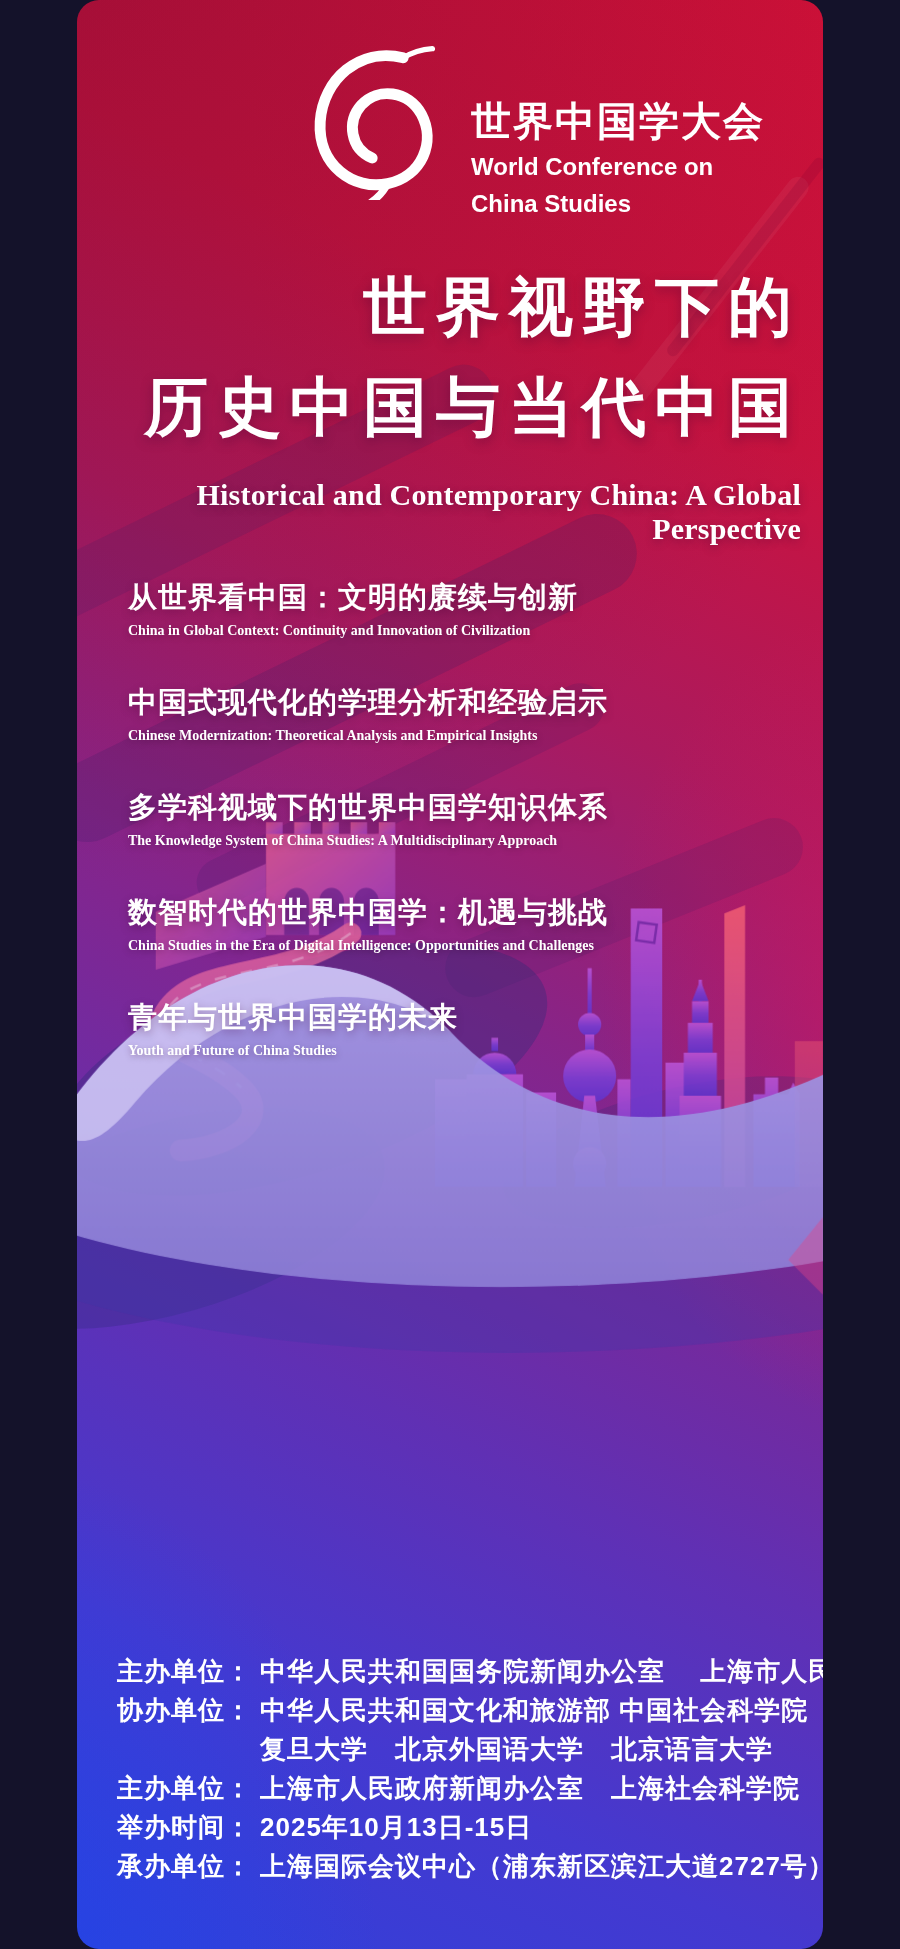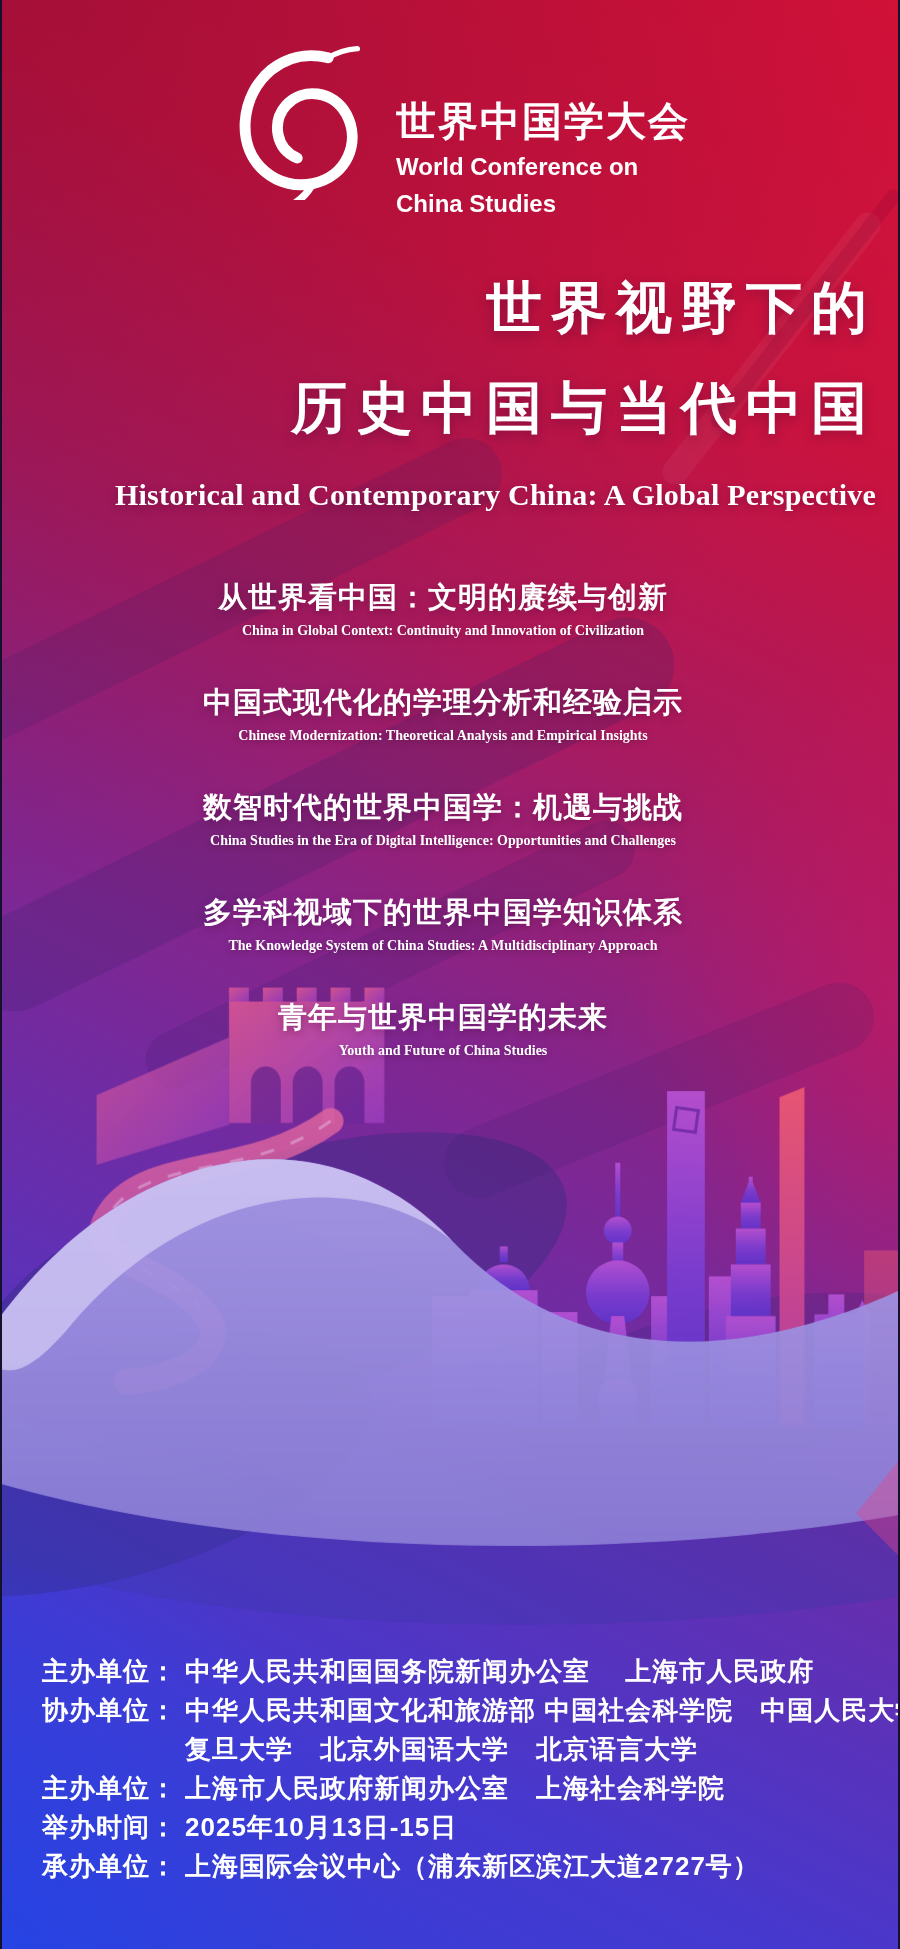--- a/index.html
+++ b/index.html
@@ -1,43 +1,44 @@
 <!DOCTYPE html>
 <html><head>
 <meta charset="utf-8">
 <style>
   html,body{margin:0;padding:0;background:#14122a;}
   .poster{
-    position:relative;width:896px;height:1949px;margin:0 auto;overflow:hidden;
+    position:relative;width:746px;height:1949px;margin:0 auto;overflow:hidden;
     color:#fff;font-family:"Liberation Sans","DejaVu Sans",sans-serif;
     background:
       radial-gradient(ellipse 55% 30% at 108% 52%, rgba(214,22,92,0.55), rgba(214,22,92,0) 70%),
       radial-gradient(ellipse 70% 38% at -8% 102%, rgba(30,70,235,0.65), rgba(30,70,235,0) 70%),
       radial-gradient(circle at -5% -5%, rgba(100,8,45,0.40), rgba(100,8,45,0) 45%),
       linear-gradient(206deg,#d31138 0%,#c9133f 20%,#ab1a5e 36%,#84258c 52%,#6030b4 70%,#4439d0 85%,#3040da 100%);
+    border-radius: 22px;
   }
   .decor{position:absolute;inset:0;pointer-events:none;}
   .serif{font-family:"Liberation Serif","DejaVu Serif",serif;}
 
   
   .logo{position:absolute;top:45px;left:222px;display:flex;align-items:flex-start;z-index:3;}
   .logo-mark{width:150px;height:155px;flex:0 0 auto;}
   .logo-text{margin-left:22px;padding-top:52px;}
   .logo-zh{font-size:40px;font-weight:700;letter-spacing:2px;line-height:48px;}
   .logo-en{font-size:24px;font-weight:700;line-height:30px;margin-top:7px;}
 
   
   .hero{position:absolute;top:258px;left:22px;right:22px;text-align:right;z-index:3;}
-  .hero-zh{font-weight:700;font-size:56px;line-height:100px;letter-spacing:9px;
+  .hero-zh{font-weight:700;font-size:64px;line-height:100px;letter-spacing:9px;
            text-shadow:0 4px 12px rgba(60,0,50,.35);}
   .hero-en{font-weight:700;font-size:30px;line-height:34px;margin-top:20px;letter-spacing:.2px;
            text-shadow:0 3px 8px rgba(60,0,50,.35);}
 
   
-  .topics{position:absolute;top:578px;right:215px;text-align:center;z-index:3;}
+  .topics{position:absolute;top:578px;right:215px;text-align:left;z-index:3;}
   .topic{margin-bottom:40px;}
   .topic-last{margin-top:5px;}
   .topic-zh{font-weight:700;font-size:29px;line-height:38px;letter-spacing:1px;
             text-shadow:0 3px 8px rgba(60,0,50,.35);}
   .topic-en{font-weight:700;font-size:14px;line-height:24px;margin-top:3px;
             text-shadow:0 2px 6px rgba(60,0,50,.35);}
 
   
   .info{position:absolute;left:40px;top:1652px;z-index:3;}
   .info-row{display:flex;line-height:39px;font-size:26px;font-weight:700;letter-spacing:1px;}
@@ -172,26 +173,26 @@
   <div class="topics">
     <div class="topic">
       <div class="topic-zh serif">从世界看中国：文明的赓续与创新</div>
       <div class="topic-en serif">China in Global Context: Continuity and Innovation of Civilization</div>
     </div>
     <div class="topic">
       <div class="topic-zh serif">中国式现代化的学理分析和经验启示</div>
       <div class="topic-en serif">Chinese Modernization: Theoretical Analysis and Empirical Insights</div>
     </div>
     <div class="topic">
+      <div class="topic-zh serif">多学科视域下的世界中国学知识体系</div>
+      <div class="topic-en serif">The Knowledge System of China Studies: A Multidisciplinary Approach</div>
+    </div>
+    <div class="topic">
       <div class="topic-zh serif">数智时代的世界中国学：机遇与挑战</div>
       <div class="topic-en serif">China Studies in the Era of Digital Intelligence: Opportunities and Challenges</div>
-    </div>
-    <div class="topic">
-      <div class="topic-zh serif">多学科视域下的世界中国学知识体系</div>
-      <div class="topic-en serif">The Knowledge System of China Studies: A Multidisciplinary Approach</div>
     </div>
     <div class="topic topic-last">
       <div class="topic-zh serif">青年与世界中国学的未来</div>
       <div class="topic-en serif">Youth and Future of China Studies</div>
     </div>
   </div>
 
   <div class="info">
     <div class="info-row">
       <div class="info-label">主办单位：</div>

